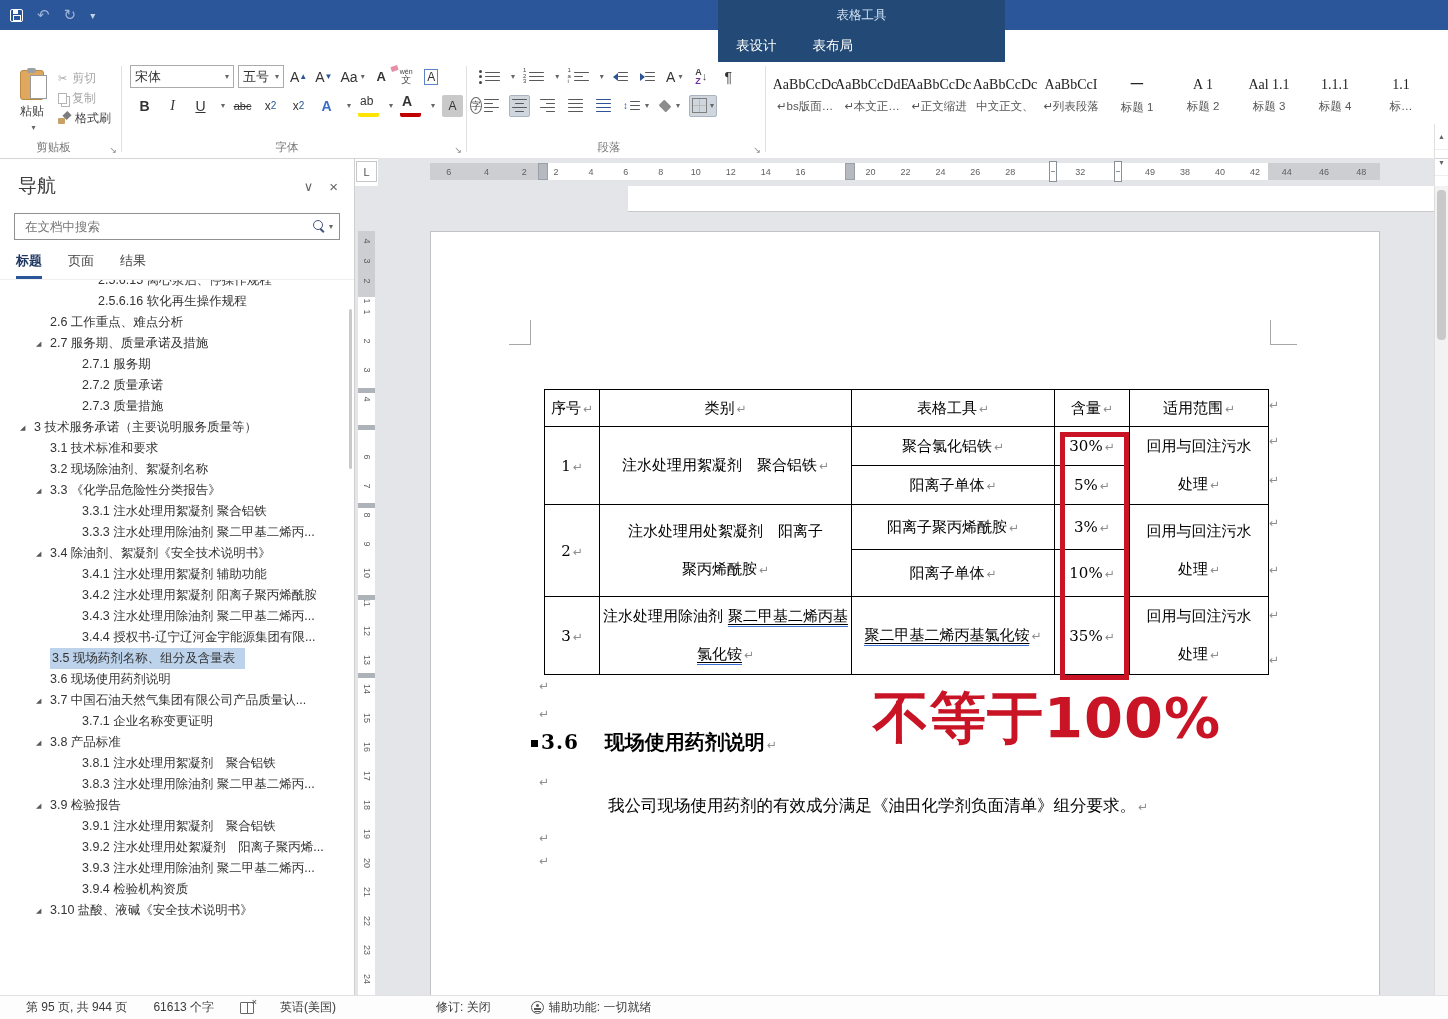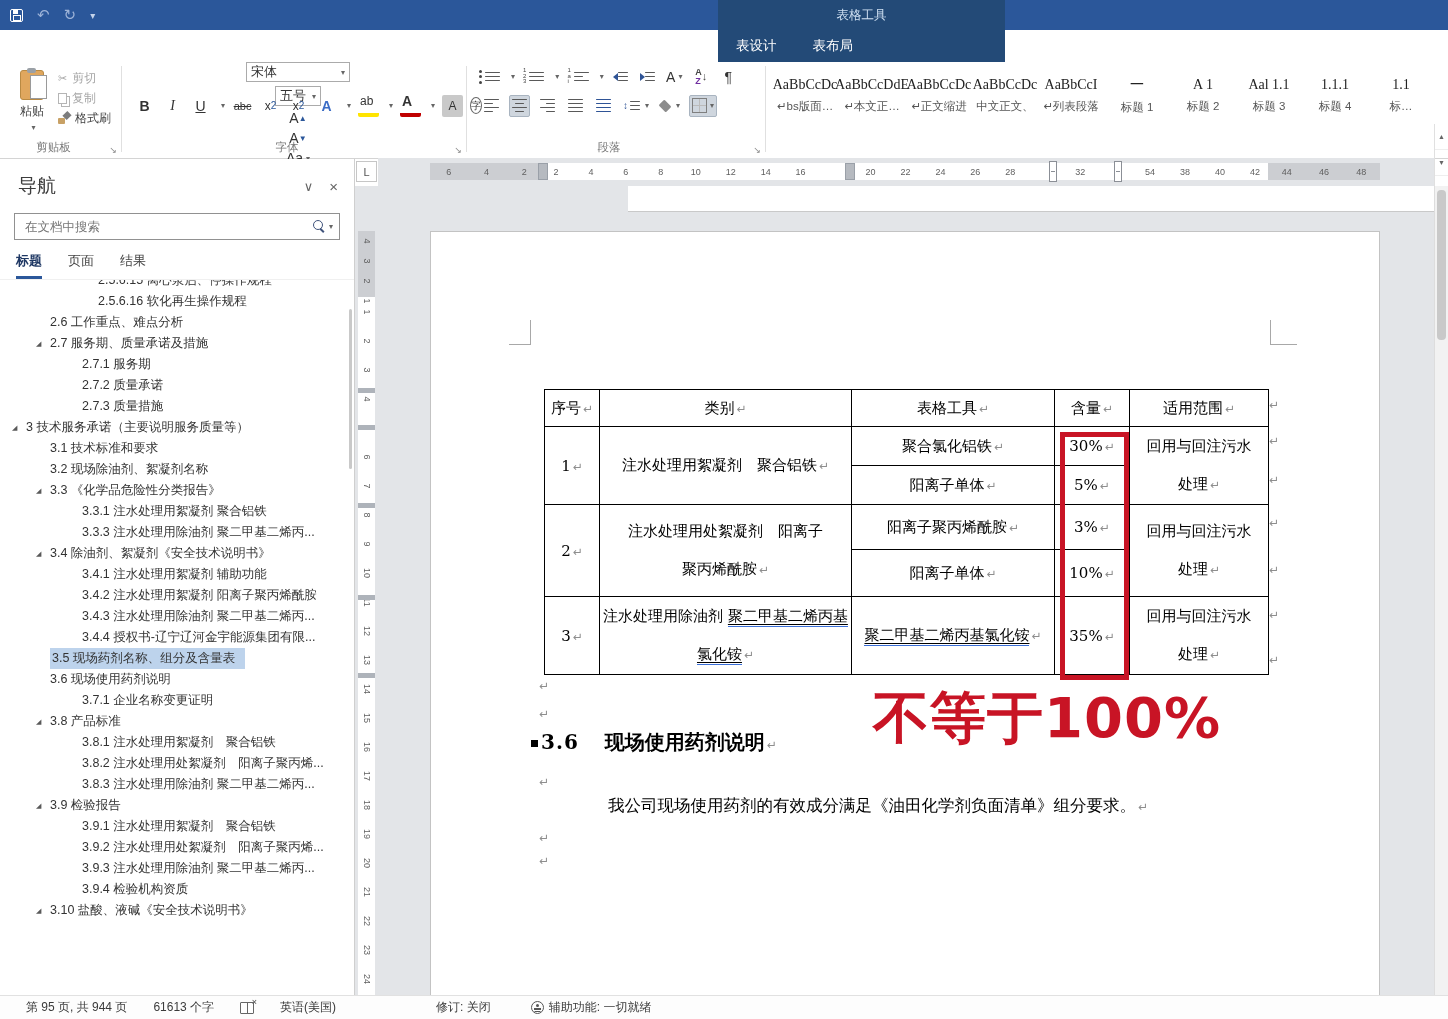--- a/index.html
+++ b/index.html
@@ -222,21 +222,21 @@
             <span>格式刷</span>
           </div>
         </div>
       </div>
       <div class="glabel">剪贴板</div>
       <div class="launcher">↘</div>
     </div>
     <div class="gsep" style="left:121px;"></div>
 
     <div class="rgroup" style="left:122px;width:344px;">
-      <div class="frow" style="padding-left:8px;flex-direction:column;">
+      <div class="frow" style="padding-left:8px;">
         <div class="combo" style="width:104px;">
           <span>宋体</span>
             <span class="dd">▾</span>
         </div>
         <div class="combo" style="width:46px;">
           <span>五号</span>
             <span class="dd">▾</span>
         </div>
         <span class="fbtn">
             <span>A</span>
@@ -502,21 +502,21 @@
         </div>
         <div class="nav-item lv3">
           <span class="txt">2.7.1 服务期</span>
         </div>
         <div class="nav-item lv3">
           <span class="txt">2.7.2 质量承诺</span>
         </div>
         <div class="nav-item lv3">
           <span class="txt">2.7.3 质量措施</span>
         </div>
-        <div class="nav-item lv1" style="padding-left: 12px;">
+        <div class="nav-item lv1" style="padding-left: 20px;">
           <span class="tri">◢</span>
           <span class="txt">3 技术服务承诺（主要说明服务质量等）</span>
         </div>
         <div class="nav-item lv2">
           <span class="txt">3.1 技术标准和要求</span>
         </div>
         <div class="nav-item lv2">
           <span class="txt">3.2 现场除油剂、絮凝剂名称</span>
         </div>
         <div class="nav-item lv2" style="padding-left: 36px;">
@@ -544,32 +544,33 @@
         </div>
         <div class="nav-item lv3">
           <span class="txt">3.4.4 授权书-辽宁辽河金宇能源集团有限...</span>
         </div>
         <div class="nav-item lv2 sel">
           <span class="txt">3.5 现场药剂名称、组分及含量表</span>
         </div>
         <div class="nav-item lv2">
           <span class="txt">3.6 现场使用药剂说明</span>
         </div>
+        <div class="nav-item lv2" style="padding-left: 36px;">
+          <span class="tri">◢</span>
+          <span class="txt">3.7 中国石油天然气集团有限公司产品质量认...</span>
+        </div>
         <div class="nav-item lv3">
           <span class="txt">3.7.1 企业名称变更证明</span>
         </div>
         <div class="nav-item lv2" style="padding-left: 36px;">
           <span class="tri">◢</span>
           <span class="txt">3.8 产品标准</span>
         </div>
         <div class="nav-item lv3">
           <span class="txt">3.8.1 注水处理用絮凝剂　聚合铝铁</span>
-        </div>
-        <div class="nav-item lv3">
-          <span class="txt">3.8.2 注水处理用处絮凝剂　阳离子聚丙烯...</span>
         </div>
         <div class="nav-item lv3">
           <span class="txt">3.8.3 注水处理用除油剂 聚二甲基二烯丙...</span>
         </div>
         <div class="nav-item lv2" style="padding-left: 36px;">
           <span class="tri">◢</span>
           <span class="txt">3.9 检验报告</span>
         </div>
         <div class="nav-item lv3">
           <span class="txt">3.9.1 注水处理用絮凝剂　聚合铝铁</span>
@@ -609,21 +610,21 @@
         <span class="rnum">16</span>
         <span class="rnum"></span>
         <span class="rnum">20</span>
         <span class="rnum">22</span>
         <span class="rnum">24</span>
         <span class="rnum">26</span>
         <span class="rnum">28</span>
         <span class="rnum"></span>
         <span class="rnum">32</span>
         <span class="rnum"></span>
-        <span class="rnum">54</span>
+        <span class="rnum">49</span>
         <span class="rnum">38</span>
         <span class="rnum">40</span>
         <span class="rnum">42</span>
       </div>
     <div class="hr-zone hr-right" id="hr-right">
         <span class="rnum">44</span>
         <span class="rnum">46</span>
         <span class="rnum">48</span>
       </div>
     <div class="colblock" style="left:160px;"></div>

